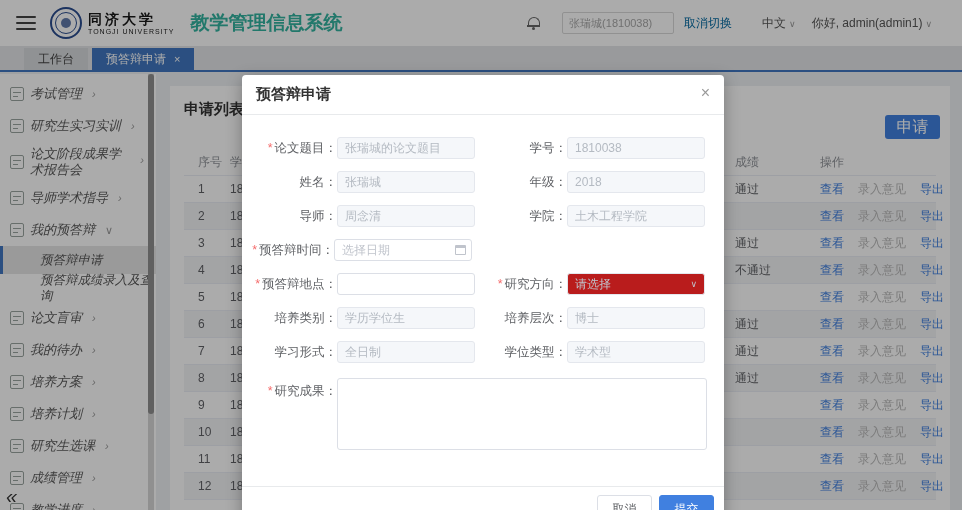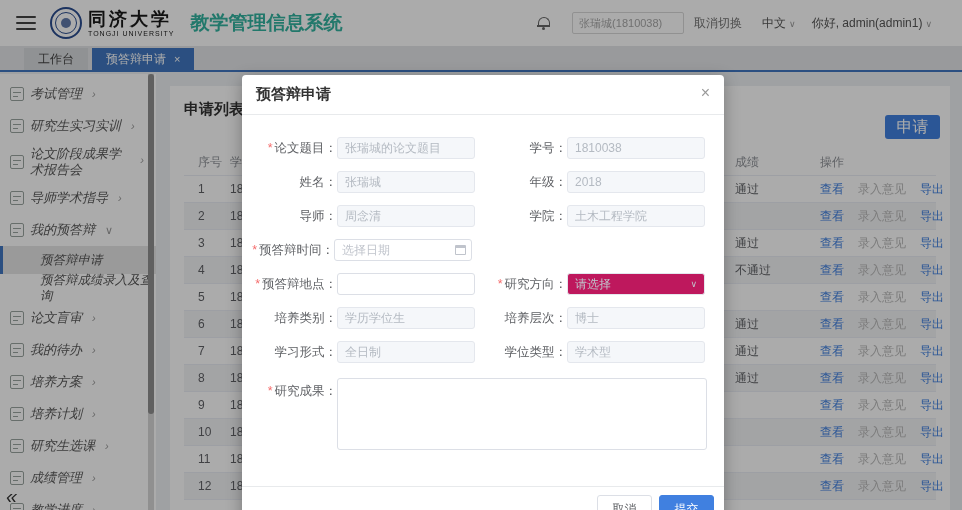--- a/index.html
+++ b/index.html
@@ -9,30 +9,30 @@
 
   
   .top-header { position:absolute; top:0; left:0; width:962px; height:46px; background:#fff; display:flex; align-items:center; z-index:1; }
   .hamburger { width:20px; height:14px; margin:0 14px 0 16px; display:flex; flex-direction:column; justify-content:space-between; cursor:pointer; }
   .hamburger span { display:block; height:2px; background:#444; border-radius:1px; }
   .logo-wrap { display:flex; align-items:center; }
   .logo-circle { width:32px; height:32px; border-radius:50%; border:2px solid #2b4d8f; position:relative; margin-right:6px; }
   .logo-circle::before { content:""; position:absolute; inset:3px; border:1px solid #2b4d8f; border-radius:50%; }
   .logo-circle::after { content:""; position:absolute; inset:9px; background:#2b4d8f; border-radius:50%; opacity:.75; }
   .uni-text { line-height:1; }
-  .uni-cn { font-family:"DejaVu Serif","Liberation Serif",serif; font-size:18px; font-weight:bold; color:#1a1a1a; letter-spacing:3px; }
+  .uni-cn { font-family:"DejaVu Serif","Liberation Serif",serif; font-size:14px; font-weight:bold; color:#1a1a1a; letter-spacing:3px; }
   .uni-en { font-size:7px; color:#222; letter-spacing:1px; margin-top:2px; }
   .app-title { font-size:19px; font-weight:600; margin-left:16px; }
   .header-right { margin-left:auto; display:flex; align-items:center; margin-right:14px; }
   .bell { position:relative; width:13px; height:12px; margin-right:22px; cursor:pointer; }
   .bell::before { content:""; position:absolute; left:1px; top:0; width:10px; height:8px; border:1.5px solid #666; border-bottom:none; border-radius:6px 6px 0 0; }
   .bell::after { content:""; position:absolute; left:0; top:8px; width:13px; height:1.5px; background:#666; }
   .bell i { position:absolute; left:5px; top:9.5px; width:3px; height:3px; background:#666; border-radius:50%; }
   .user-search { width:112px; height:22px; border:1px solid #d9d9d9; border-radius:2px; background:#fff; color:#a8a8a8; font-size:11px; padding:0 6px; margin-right:10px; }
-  .link-blue { color:#737373; cursor:pointer; margin-right:20px; white-space:nowrap; }
+  .link-blue { color:#0369a1; cursor:pointer; margin-right:30px; white-space:nowrap; }
   .hdr-drop { color:#555; margin-right:16px; cursor:pointer; white-space:nowrap; }
   .caret { font-size:9px; color:#999; margin-left:3px; }
 
   
   .tabbar { position:absolute; top:46px; left:0; width:962px; height:26px; background:#e4e6e9; border-bottom:2px solid #4076c0; display:flex; align-items:flex-end; padding-left:24px; z-index:1; }
   .tab { height:22px; line-height:22px; padding:0 14px; font-size:12px; color:#444; background:#d7dadd; margin-right:4px; cursor:pointer; white-space:nowrap; }
   .tab.active { background:#4076c0; color:#fff; }
   .tab .tab-close { margin-left:8px; font-size:11px; cursor:pointer; }
 
   
@@ -81,21 +81,21 @@
   .f-label { display:inline-block; text-align:right; color:#606266; font-size:12.5px; white-space:nowrap; }
   .f-label .req { color:#f56c6c; margin-right:2px; }
   .col1 .f-label { width:95px; }
   .col2 { margin-left:0; }
   .col2 .f-label { width:92px; }
   .f-input { width:138px; height:22px; border:1px solid #dcdfe6; border-radius:3px; background:#fff; padding:0 7px; font-size:12px; color:#606266; font-family:inherit; }
   .f-input:disabled, .f-input.is-disabled { background:#f5f7fa; border-color:#e4e7ed; color:#b4bac2; }
   .f-input::placeholder { color:#c0c4cc; }
   .ctrl { position:relative; }
   .cal-icon { position:absolute; right:6px; top:6px; width:11px; height:10px; border:1px solid #c0c4cc; border-top:3px solid #c0c4cc; border-radius:1px; pointer-events:none; }
-  .sel-box { width:138px; height:22px; border:1px solid #e4e7ed; border-radius:3px; background:#be185d; padding:0 7px; font-size:12px; color:#c0c4cc; display:flex; align-items:center; justify-content:space-between; cursor:pointer; }
+  .sel-box { width:138px; height:22px; border:1px solid #e4e7ed; border-radius:3px; background:#b91c1c; padding:0 7px; font-size:12px; color:#c0c4cc; display:flex; align-items:center; justify-content:space-between; cursor:pointer; }
   .sel-caret { font-size:9px; color:#c0c4cc; }
   .f-textarea { width:370px; height:72px; border:1px solid #dcdfe6; border-radius:3px; resize:none; font-family:inherit; font-size:12px; padding:4px 7px; color:#606266; }
   .ta-row .f-label { width:95px; align-self:flex-start; margin-top:4px; }
   .modal-footer { position:absolute; left:0; right:0; top:411px; border-top:1px solid #e8eaec; display:flex; justify-content:flex-end; gap:7px; padding:8px 10px 0 0; }
   .btn { height:28px; width:55px; border-radius:3px; font-size:12px; cursor:pointer; font-family:inherit; }
   .btn-cancel { background:#fff; border:1px solid #dcdfe6; color:#606266; }
   .btn-submit { background:#4080e0; border:1px solid #4080e0; color:#fff; }
 </style>
 </head>
 <body>

